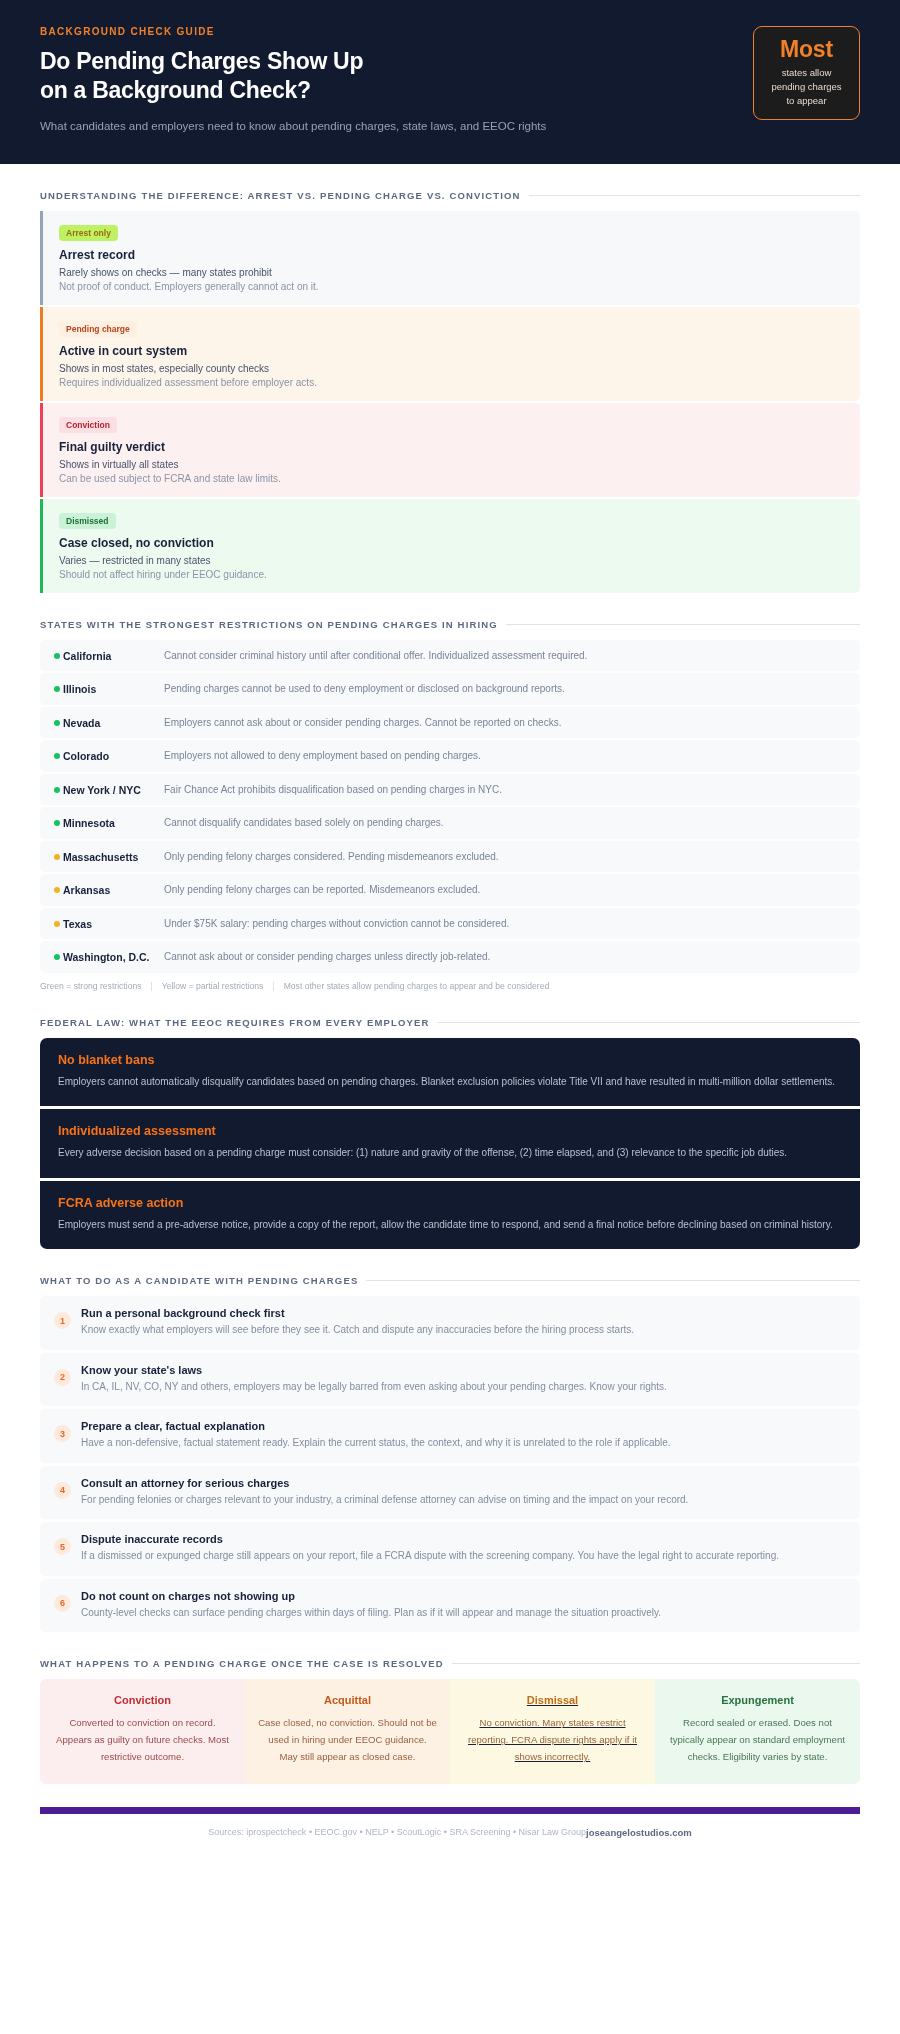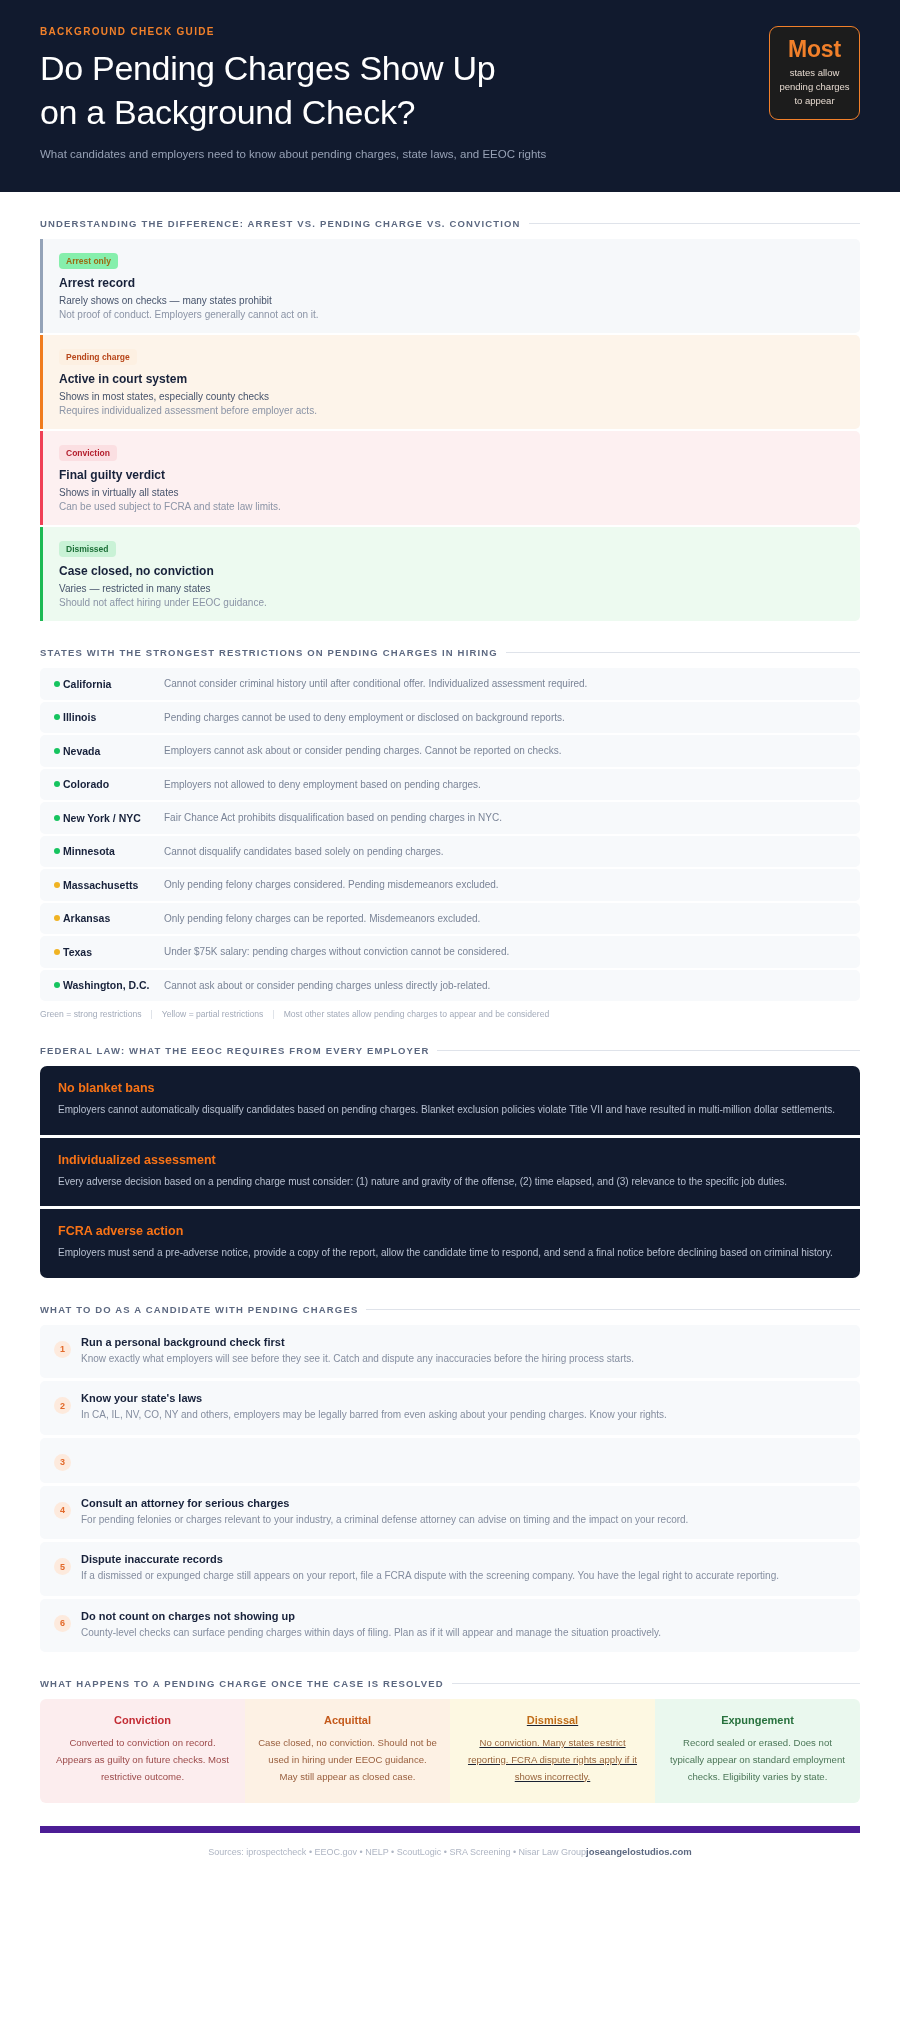--- a/index.html
+++ b/index.html
@@ -21,37 +21,37 @@
   .hero-kicker {
     color: #f2802a;
     font-size: 10px;
     font-weight: bold;
     letter-spacing: 1.3px;
     text-transform: uppercase;
     margin-bottom: 10px;
   }
   .hero-title {
     color: #ffffff;
-    font-size: 34px;
-    font-weight: normal;
+    font-size: 23px;
+    font-weight: bold;
     line-height: 1.28;
     letter-spacing: -0.3px;
     max-width: 540px;
   }
   .hero-sub {
     margin-top: 12px;
     color: #97a1b5;
     font-size: 11.5px;
     line-height: 1.4;
   }
   .hero-badge {
     position: absolute;
     right: 40px;
     top: 26px;
-    width: 91px;
+    width: 107px;
     border: 1.3px solid #f2802a;
     border-radius: 9px;
     background: #1c1c1c;
     padding: 10px 8px 12px 8px;
     text-align: center;
   }
   .hero-badge-big {
     color: #f2802a;
     font-size: 23px;
     font-weight: bold;
@@ -221,21 +221,21 @@
   </div>
 </div>
 
 <div class="page">
 
   <div class="sec-head">
     <span class="sec-head-text">UNDERSTANDING THE DIFFERENCE: ARREST VS. PENDING CHARGE VS. CONVICTION</span>
     <span class="sec-head-rule"></span>
   </div>
   <div id="comparison-list">
-      <div class="cmp-card" style="border-left-color: rgb(148, 163, 184); background: rgb(246, 248, 250);"><span class="cmp-tag" style="background:#86efac;color:#9a6a12">Arrest only</span><div class="cmp-title">Arrest record</div><div class="cmp-line1">Rarely shows on checks — many states prohibit</div><div class="cmp-line2">Not proof of conduct. Employers generally cannot act on it.</div></div>
+      <div class="cmp-card" style="border-left-color: rgb(148, 163, 184); background: rgb(246, 248, 250);"><span class="cmp-tag" style="background:#bef264;color:#9a6a12">Arrest only</span><div class="cmp-title">Arrest record</div><div class="cmp-line1">Rarely shows on checks — many states prohibit</div><div class="cmp-line2">Not proof of conduct. Employers generally cannot act on it.</div></div>
       <div class="cmp-card" style="border-left-color: rgb(240, 124, 30); background: rgb(253, 244, 234);"><span class="cmp-tag" style="background:#fdf0e2;color:#b8461a">Pending charge</span><div class="cmp-title">Active in court system</div><div class="cmp-line1">Shows in most states, especially county checks</div><div class="cmp-line2">Requires individualized assessment before employer acts.</div></div>
       <div class="cmp-card" style="border-left-color: rgb(239, 64, 86); background: rgb(253, 240, 241);"><span class="cmp-tag" style="background:#fbdfe2;color:#b4202f">Conviction</span><div class="cmp-title">Final guilty verdict</div><div class="cmp-line1">Shows in virtually all states</div><div class="cmp-line2">Can be used subject to FCRA and state law limits.</div></div>
       <div class="cmp-card" style="border-left-color: rgb(29, 185, 84); background: rgb(237, 250, 240);"><span class="cmp-tag" style="background:#c9f2d6;color:#1d7038">Dismissed</span><div class="cmp-title">Case closed, no conviction</div><div class="cmp-line1">Varies — restricted in many states</div><div class="cmp-line2">Should not affect hiring under EEOC guidance.</div></div>
     </div>
 
   <div class="sec-head">
     <span class="sec-head-text">STATES WITH THE STRONGEST RESTRICTIONS ON PENDING CHARGES IN HIRING</span>
     <span class="sec-head-rule"></span>
   </div>
   <div id="states-list">
@@ -351,20 +351,24 @@
       </div>
       <div class="step-row">
         <div class="step-num">2</div>
         <div>
           <div class="step-title">Know your state's laws</div>
           <div class="step-body">In CA, IL, NV, CO, NY and others, employers may be legally barred from even asking about your pending charges. Know your rights.</div>
         </div>
       </div>
       <div class="step-row">
         <div class="step-num">3</div>
+        <div>
+          <div class="step-title">Prepare a clear, factual explanation</div>
+          <div class="step-body">Have a non-defensive, factual statement ready. Explain the current status, the context, and why it is unrelated to the role if applicable.</div>
+        </div>
       </div>
       <div class="step-row">
         <div class="step-num">4</div>
         <div>
           <div class="step-title">Consult an attorney for serious charges</div>
           <div class="step-body">For pending felonies or charges relevant to your industry, a criminal defense attorney can advise on timing and the impact on your record.</div>
         </div>
       </div>
       <div class="step-row">
         <div class="step-num">5</div>

